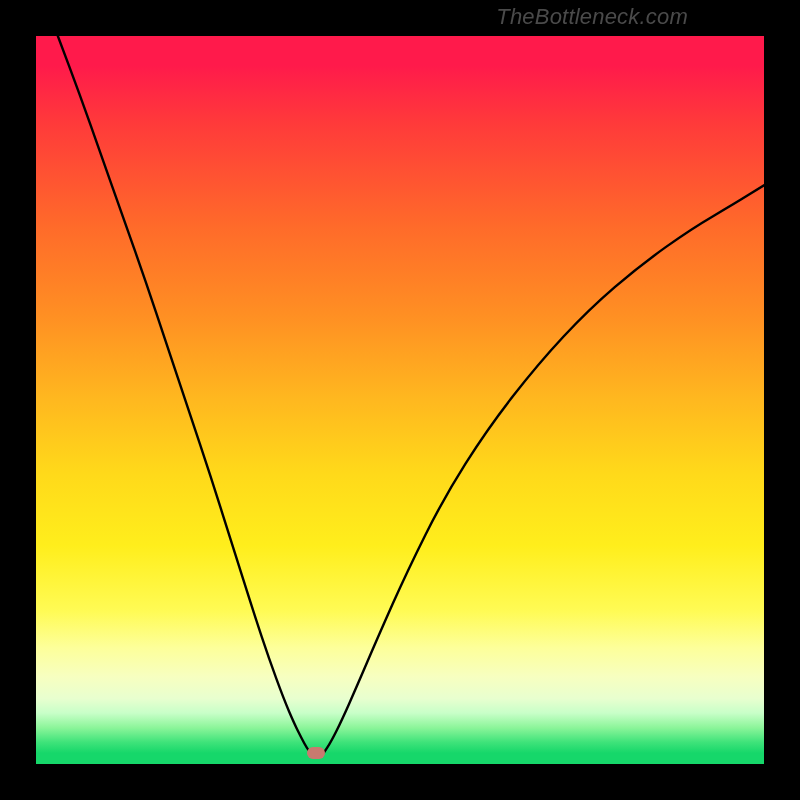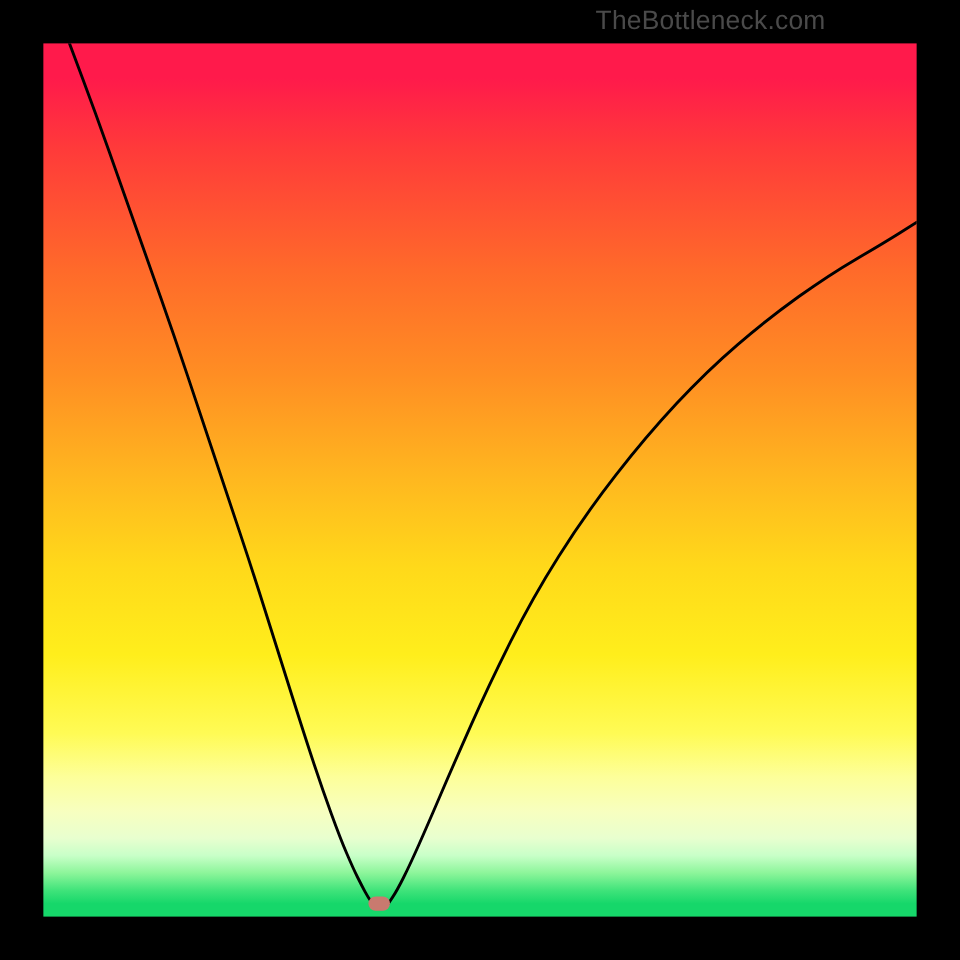--- a/index.html
+++ b/index.html
@@ -9,20 +9,21 @@
     width: 800px;
     height: 800px;
     overflow: hidden;
     font-family: Arial, Helvetica, sans-serif;
   }
   .frame {
     position: relative;
     width: 704px;
     height: 800px;
     background: #000;
+    font-style: italic;
   }
   .watermark {
     position: absolute;
     top: 4px;
     right: 16px;
     color: #4a4a4a;
     font-size: 22px;
     font-weight: 500;
     letter-spacing: 0.2px;
     z-index: 5;

